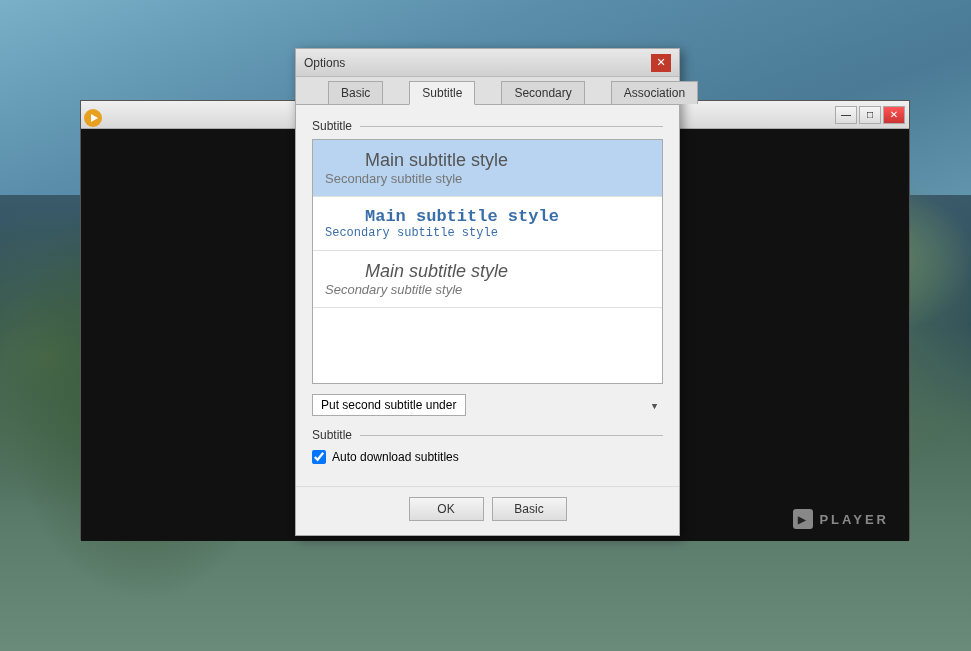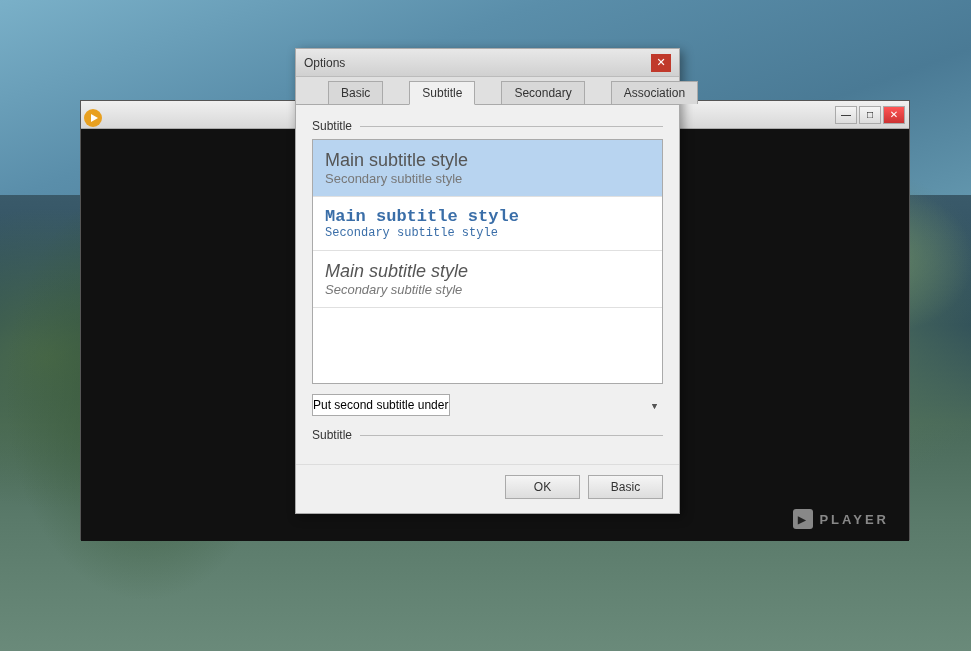--- a/index.html
+++ b/index.html
@@ -191,20 +191,21 @@
       cursor: pointer;
       border-bottom: 1px solid #e0e0e0;
     }
     .style-item.selected {
       background: #b8d4f0;
     }
     .style-item .main-text {
       font-size: 18px;
       color: #555;
       font-weight: normal;
+      margin-left: 40px;
     }
     .style-item .secondary-text {
       font-size: 13px;
       color: #777;
     }
     .style-item.style2 .main-text {
       font-family: 'Courier New', monospace;
       color: #3a6ea8;
       font-weight: bold;
       font-size: 17px;
@@ -230,21 +231,21 @@
       display: flex;
       align-items: center;
       margin-bottom: 12px;
     }
     .dropdown-select {
       flex: 1;
       height: 22px;
       border: 1px solid #aaa;
       background: white;
       font-size: 12px;
-      padding: 0 0;
+      padding: 0 8px;
       appearance: none;
       -webkit-appearance: none;
       position: relative;
     }
     .dropdown-wrapper {
       position: relative;
       flex: 1;
     }
     .dropdown-wrapper::after {
       content: '▾';
@@ -281,21 +282,21 @@
       margin-bottom: 8px;
     }
     .checkbox-row input[type="checkbox"] {
       width: 14px;
       height: 14px;
     }
 
     
     .button-row {
       display: flex;
-      justify-content: flex-end;
+      justify-content: center;
       gap: 8px;
       padding: 10px 16px 14px;
       background: #f0f0f0;
       border-top: 1px solid #ddd;
     }
     .dialog-button {
       width: 75px;
       height: 24px;
       background: linear-gradient(180deg, #f5f5f5, #ddd);
       border: 1px solid #aaa;
@@ -384,19 +385,23 @@
           <option>Put second subtitle under</option>
           <option>Put second subtitle over</option>
         </select>
         <span style="position:absolute;right:6px;top:50%;transform:translateY(-50%);pointer-events:none;font-size:10px;color:#555;">▾</span>
       </div>
     </div>
 
     <div class="section2-label">
       <span>Subtitle</span>
     </div>
+    <div class="checkbox-row">
+      <input type="checkbox" checked="" style="">
+      <label>Auto download subtitles</label>
+    </div>
   </div>
 
   <div class="button-row">
     <button class="dialog-button">OK</button>
     <button class="dialog-button">Basic</button>
   </div>
 </div>
 
 </body></html>

